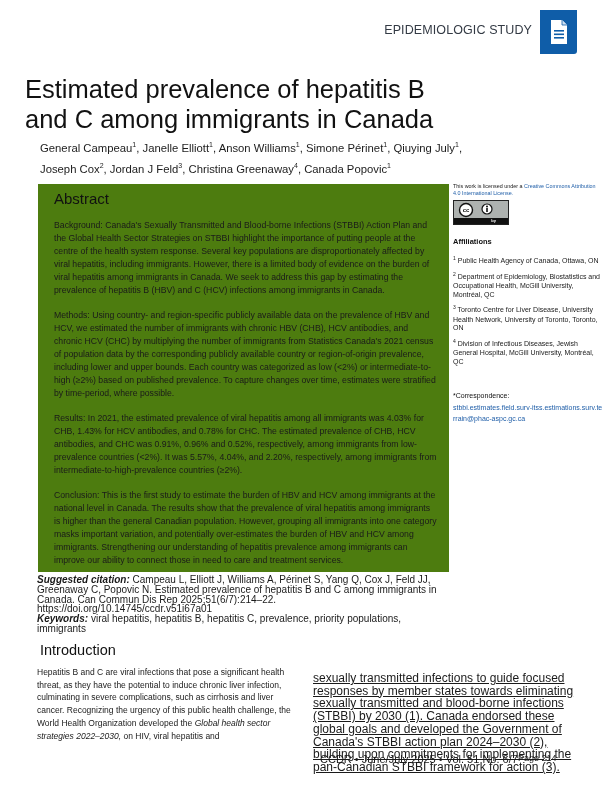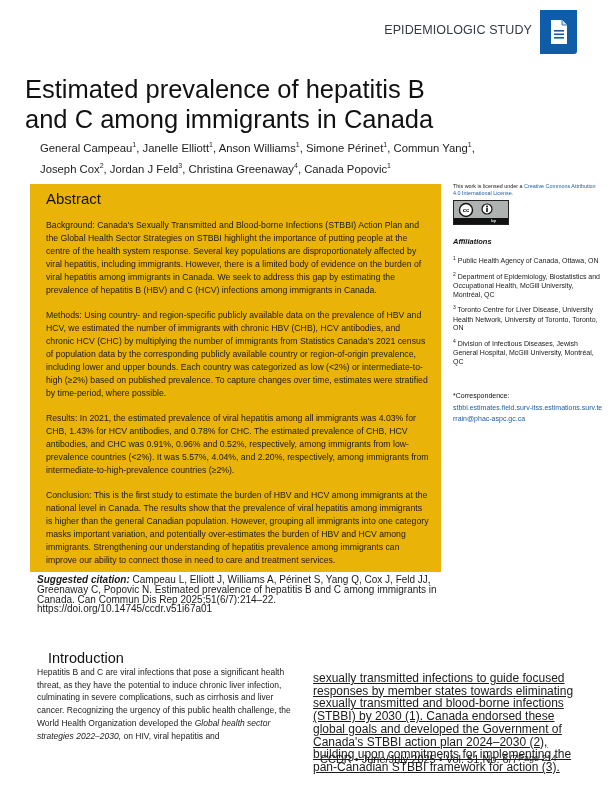--- a/index.html
+++ b/index.html
@@ -21,22 +21,22 @@
     position: absolute; left: 17px; top: 66px; width: 440px;
     font-size: 25.5px; line-height: 30px; color: #111; font-weight: normal;
     margin: 8px;
   }
   .authors {
     position: absolute; left: 40px; top: 136px; width: 500px;
     font-size: 11.3px; line-height: 17px; color: #1c1c1c;
   }
   .authors sup { font-size: 7px; }
   .abstract-box {
-    position: absolute; left: 30px; top: 184px; width: 411px; height: 388px;
-    background: #eab308;
+    position: absolute; left: 38px; top: 184px; width: 411px; height: 388px;
+    background: #4d7c0f;
   }
   .abstract-title {
     position: absolute; left: 16px; top: 6px; font-size: 15px; color: #111;
     margin: 0; font-weight: normal;
   }
   .abstract-body {
     position: absolute; left: 16px; top: 35px; width: 384px;
     font-size: 8.7px; line-height: 13px; color: #1a1a1a;
   }
   .abstract-body p { margin: 0 0 12px 0; }
@@ -44,34 +44,34 @@
     position: absolute; left: 453px; top: 183px; width: 150px;
     font-size: 6px; color: #1a1a1a;
   }
   .license { font-size: 5.4px; line-height: 6.5px; }
   .license a { color: #1f5ea8; text-decoration: none; }
   .cc-badge {
     margin-top: 4px; width: 54px; height: 23px; background: #aeb2b0;
     border: 1px solid #222; position: relative;
   }
   .cc-badge .bar { position: absolute; left: 0; right: 0; bottom: 0; height: 6px; background: #111; color: #fff; font-size: 4px; text-align: right; padding-right: 12px; line-height: 6px; font-weight: bold; }
-  .aff-title { margin-top: 12px; font-size: 7.5px; font-weight: bold; color: #111; font-style: italic; }
+  .aff-title { margin-top: 12px; font-size: 7.5px; font-weight: bold; color: #111; }
   .aff-list { margin-top: 8px; font-size: 7px; line-height: 8.7px; }
   .aff-list div { margin-bottom: 4px; }
   .aff-list sup { font-size: 5px; }
   .corr { margin-top: 24px; font-size: 7px; line-height: 11.5px; }
   .corr-label { font-weight: normal; color: #111; }
   .corr-email { color: #1f5ea8; }
   .citation {
     position: absolute; left: 37px; top: 575px; width: 400px;
     font-size: 10px; line-height: 9.8px; color: #1a1a1a;
   }
   .citation b { font-style: italic; font-weight: bold; }
   .intro-title {
-    position: absolute; left: 36px; top: 638px; font-size: 14.5px; color: #111; margin: 12px; font-weight: normal;
+    position: absolute; left: 36px; top: 638px; font-size: 14.5px; color: #111; margin: 4px; font-weight: normal;
   }
   .intro-col1 {
     position: absolute; left: 37px; top: 666px; width: 262px;
     font-size: 8.5px; line-height: 12.7px; color: #1a1a1a;
   }
   .intro-col2 {
     position: absolute; left: 313px; top: 672px; width: 265px;
     font-size: 12px; line-height: 12.7px; color: #1a1a1a; text-decoration: underline;
   }
   .footer-left {
@@ -96,21 +96,21 @@
 </div>
 
 <h1 class="title">Estimated prevalence of hepatitis B and C among immigrants in Canada</h1>
 
 <div class="authors">
   <div>
     <span>General Campeau</span><sup>1</sup>,
     <span>Janelle Elliott</span><sup>1</sup>,
     <span>Anson Williams</span><sup>1</sup>,
     <span>Simone Périnet</span><sup>1</sup>,
-    <span>Commun Yang</span><sup>1</sup>,
+    <span>Qiuying July</span><sup>1</sup>,
   </div>
   <div>
     <span>Joseph Cox</span><sup>2</sup>,
     <span>Jordan J Feld</span><sup>3</sup>,
     <span>Christina Greenaway</span><sup>4</sup>,
     <span>Canada Popovic</span><sup>1</sup>
   </div>
 </div>
 
 <div class="abstract-box">
@@ -147,20 +147,23 @@
   <div class="corr">
     <div class="corr-label">*Correspondence:</div>
     <div class="corr-email" style="word-break:break-all;">stbbi.estimates.field.surv-itss.estimations.surv.terrain@phac-aspc.gc.ca</div>
   </div>
 </div>
 
 <div class="citation">
   <div>
     <b>Suggested citation:</b><span> Campeau L, Elliott J, Williams A, Périnet S, Yang Q, Cox J, Feld JJ, Greenaway C, Popovic N. Estimated prevalence of hepatitis B and C among immigrants in Canada. Can Commun Dis Rep 2025;51(6/7):214–22. https://doi.org/10.14745/ccdr.v51i67a01</span>
   </div>
+  <div>
+    <b>Keywords:</b><span> viral hepatitis, hepatitis B, hepatitis C, prevalence, priority populations, immigrants</span>
+  </div>
 </div>
 
 <h2 class="intro-title">Introduction</h2>
 <div class="intro-col1">
   <span>Hepatitis B and C are viral infections that pose a significant health threat, as they have the potential to induce chronic liver infection, culminating in severe complications, such as cirrhosis and liver cancer. Recognizing the urgency of this public health challenge, the World Health Organization developed the </span><i>Global health sector strategies 2022–2030,</i><span> on HIV, viral hepatitis and</span>
 </div>
 <div class="intro-col2">sexually transmitted infections to guide focused responses by member states towards eliminating sexually transmitted and blood-borne infections (STBBI) by 2030 (1). Canada endorsed these global goals and developed the Government of Canada's STBBI action plan 2024–2030 (2), building upon commitments for implementing the pan-Canadian STBBI framework for action (3).</div>
 
 <div class="footer-left">CCDR • June/July 2025 • Vol. 51 No. 6/7</div>
 <div class="footer-right">Page 214</div>

